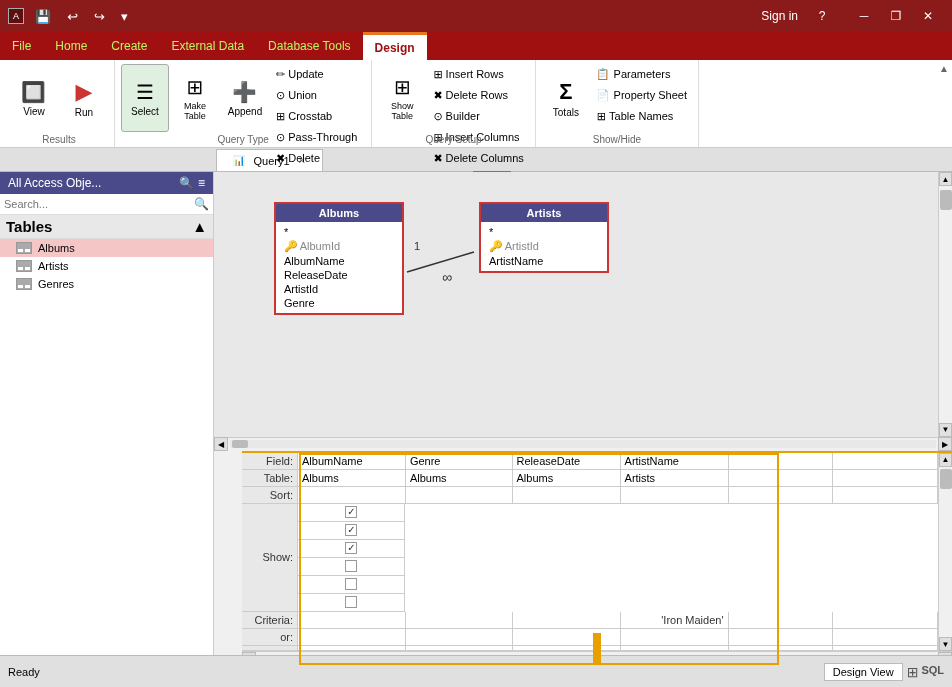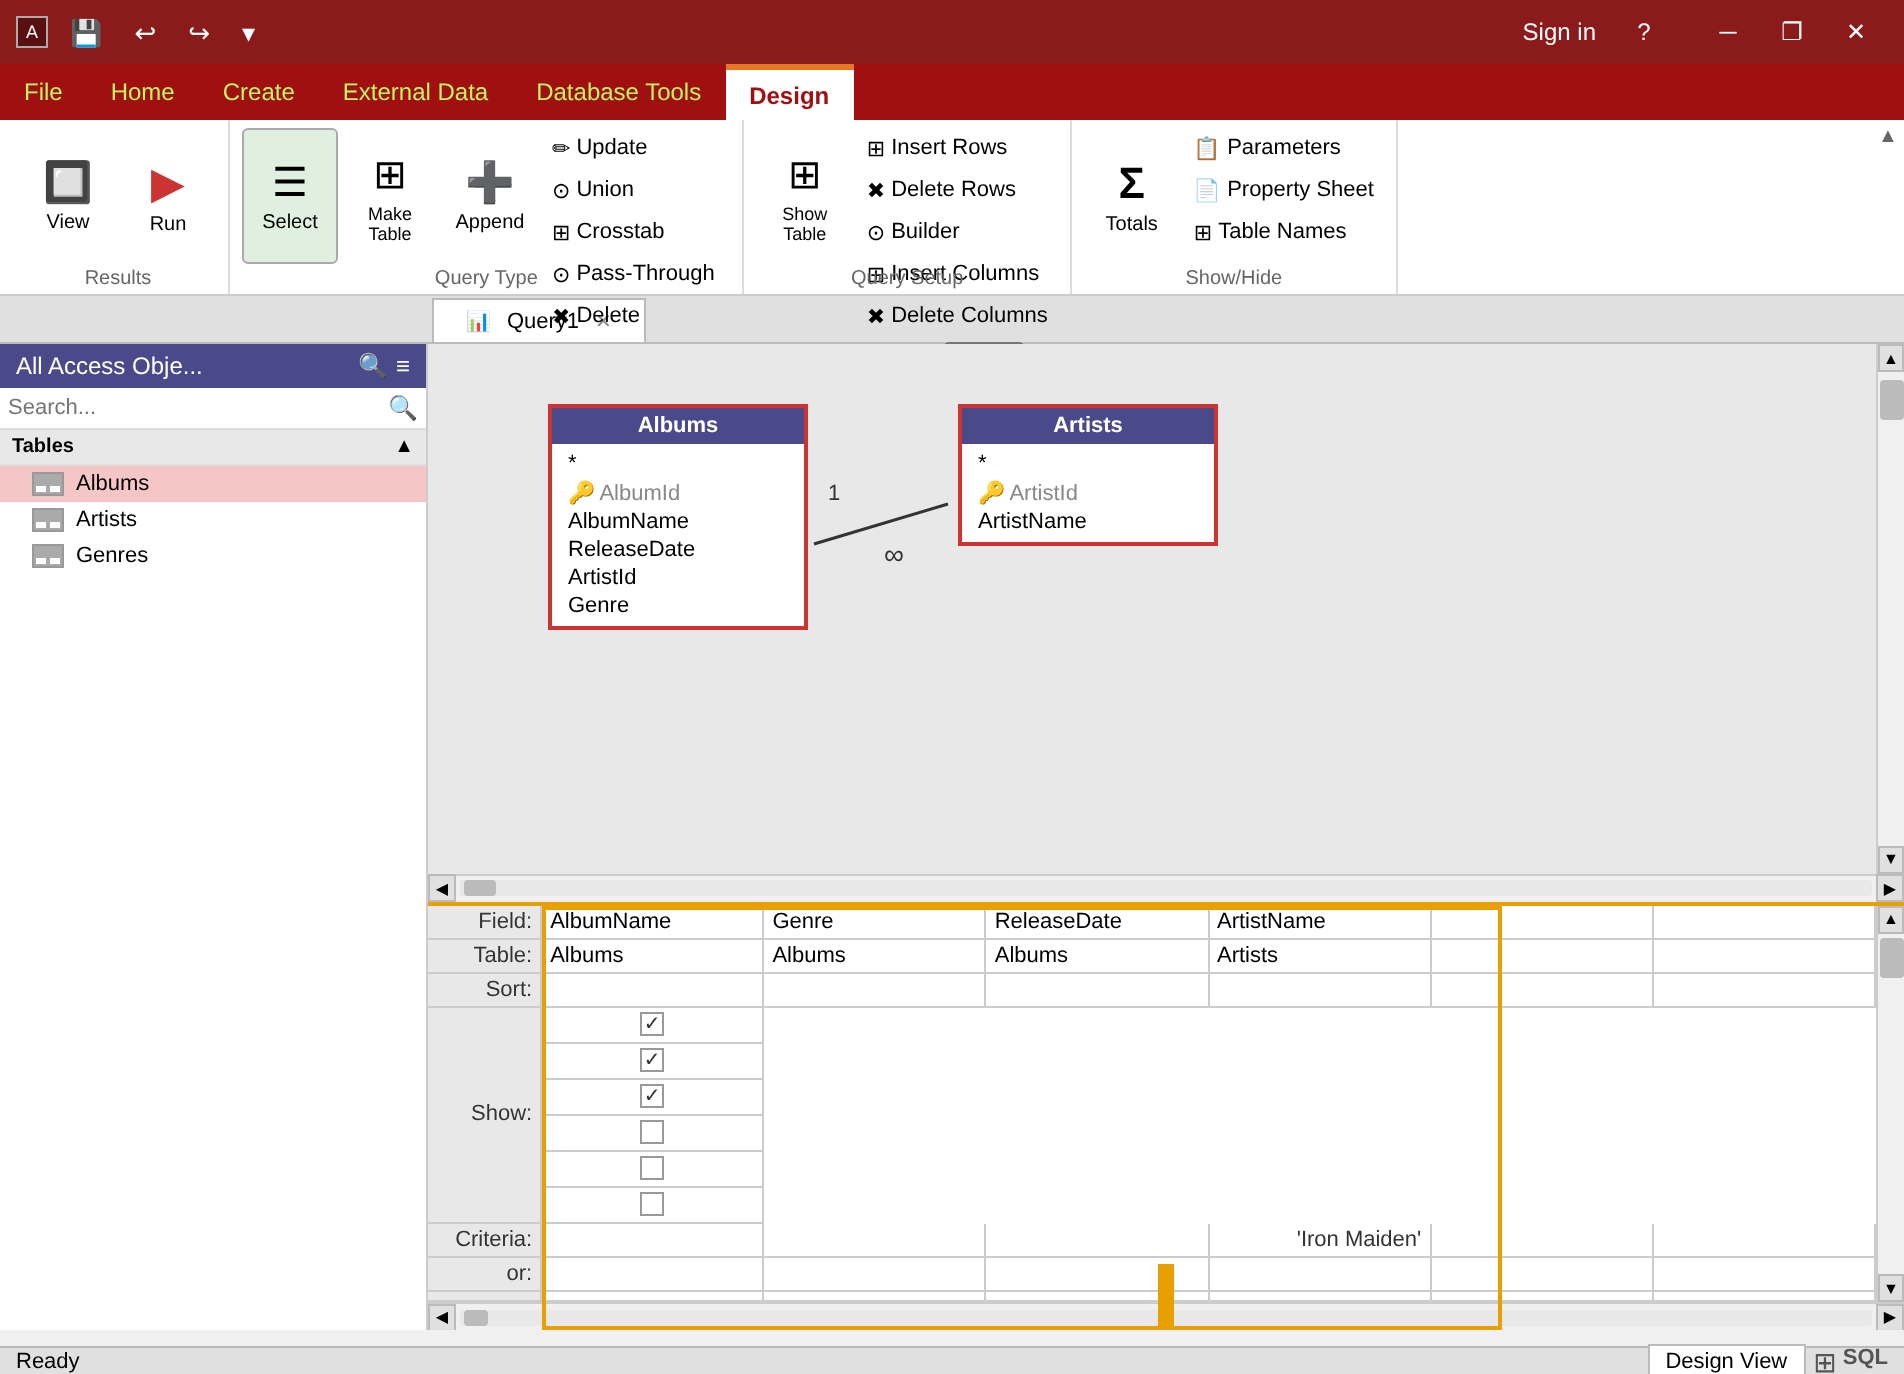--- a/index.html
+++ b/index.html
@@ -177,21 +177,21 @@
     }
     .search-icon { color: #888; font-size: 12px; }
     .section-header {
       display: flex;
       align-items: center;
       justify-content: space-between;
       padding: 3px 6px;
       background: #e8e8e8;
       border-bottom: 1px solid #ddd;
       cursor: pointer;
-      font-size: 10px;
+      font-size: 15px;
       font-weight: bold;
     }
     .sidebar-item {
       display: flex;
       align-items: center;
       gap: 6px;
       padding: 3px 8px 3px 16px;
       cursor: pointer;
       font-size: 11px;
     }
@@ -247,20 +247,21 @@
       height: 100%;
       pointer-events: none;
     }
 
     
     .query-grid-container {
       background: white;
       border-top: 2px solid #e8a000;
       position: relative;
       overflow: hidden;
+      margin-left: 28px;
     }
     .grid-header-col {
       background: #e8e8e8;
       border-right: 1px solid #ccc;
       border-bottom: 1px solid #ccc;
       padding: 2px 4px;
       font-weight: normal;
       text-align: right;
       white-space: nowrap;
       color: #333;
@@ -277,21 +278,21 @@
     .checkbox-cell {
       display: flex;
       align-items: center;
       justify-content: center;
     }
     .cb { width: 12px; height: 12px; border: 1px solid #999; background: white; display: inline-block; position: relative; }
     .cb.checked::after { content: '✓'; font-size: 10px; position: absolute; top: -1px; left: 1px; color: #333; }
 
     
     .status-bar {
-      height: 14px;
+      height: 32px;
       background: #e0e0e0;
       border-top: 1px solid #bbb;
       display: flex;
       align-items: center;
       justify-content: space-between;
       padding: 0 8px;
       font-size: 11px;
       position: absolute;
       bottom: 0;
       left: 0;

